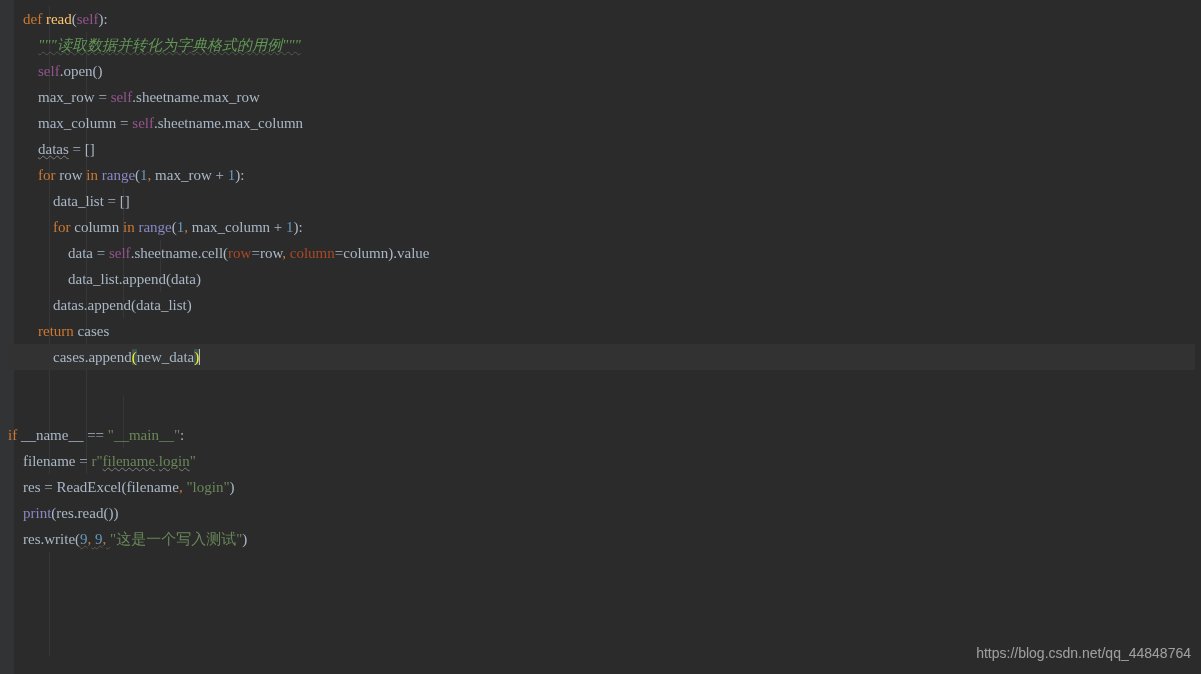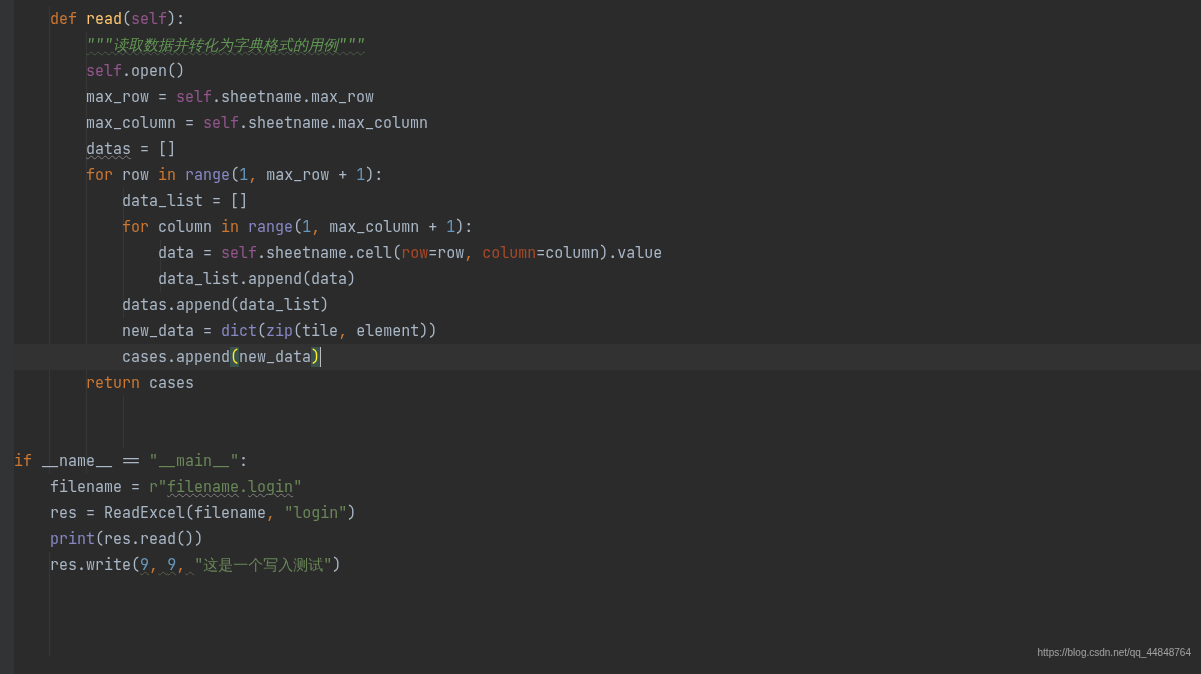--- a/index.html
+++ b/index.html
@@ -18,23 +18,24 @@
   }
   .gutter {
     position: absolute;
     left: 0; top: 0;
     width: 14px;
     height: 100%;
     background: #313335;
   }
   .code-area {
     position: absolute;
-    left: 14px;
+    left: 8px;
     top: 6px;
     width: calc(100% - 14px);
+    font-family: Liberation Serif, serif;
   }
   .line {
     white-space: pre;
     padding-left: 0;
     height: 26px;
   }
   .highlight-line {
     background: #323232;
   }
   .kw  { color: #cc7832; }      
@@ -49,21 +50,21 @@
   .warn { text-decoration: underline wavy #808080; text-decoration-thickness:1px;}
   .warn2 { text-decoration: underline wavy #5a5a45; text-decoration-thickness:1px;}
   .bracket-hl { background: #3b514d; color:#ffef28; }
   .caret { border-right: 1px solid #bbb; }
 
   .watermark {
     position: absolute;
     right: 10px;
     bottom: 8px;
     font-family: Arial, sans-serif;
-    font-size: 10px;
+    font-size: 14px;
     color: rgba(255,255,255,0.55);
   }
 
   
   .guides { position:absolute; left:14px; top:6px; width:calc(100% - 14px); pointer-events:none;}
   .vg { position:absolute; width:0; border-left:1px solid #373737;}
 </style>
 </head>
 <body>
 
@@ -101,25 +102,24 @@
 
     <div class="line">                <span>data</span><span> = </span><span class="slf">self</span><span>.</span><span>sheetname</span><span>.</span><span>cell</span><span>(</span><span class="param">row</span>=<span>row</span><span class="kw">,</span> <span class="param">column</span>=<span>column</span><span>)</span><span>.</span><span>value</span></div>
 
     <div class="line">                <span>data_list</span><span>.</span><span>append</span><span>(</span><span>data</span><span>)</span></div>
 
     <div class="line">            <span>datas</span><span>.</span><span>append</span><span>(</span><span>data_list</span><span>)</span></div>
 
 
 
 
-    <div class="line">            <span>new_data</span><span> = </span><span class="bi">dict</span><span>(</span><span class="bi">zip</span><span>(</span><span>tile</span><span class="kw">,</span> <span>element</span><span>)</span><span>)</span></div>
+
+    <div class="line">        <span class="kw">return</span> <span>cases</span></div>
 
     <div class="line highlight-line">            <span>cases</span><span>.</span><span>append</span><span class="bracket-hl">(</span><span>new_data</span><span class="bracket-hl caret">)</span></div>
-
-    <div class="line">        <span class="kw">return</span> <span>cases</span></div>
 
     <div class="line"> </div>
     <div class="line"> </div>
 
     <div class="line"><span class="kw">if</span> <span>__name__</span><span> == </span><span class="str">"__main__"</span><span>:</span></div>
 
     <div class="line">    <span>filename</span><span> = </span><span class="str">r</span><span class="str">"</span><span class="str warn">filename</span><span class="str">.</span><span class="str warn">login</span><span class="str">"</span></div>
 
     <div class="line">    <span>res</span><span> = </span><span>ReadExcel</span><span>(</span><span>filename</span><span class="kw">,</span> <span class="str">"login"</span><span>)</span></div>
 

